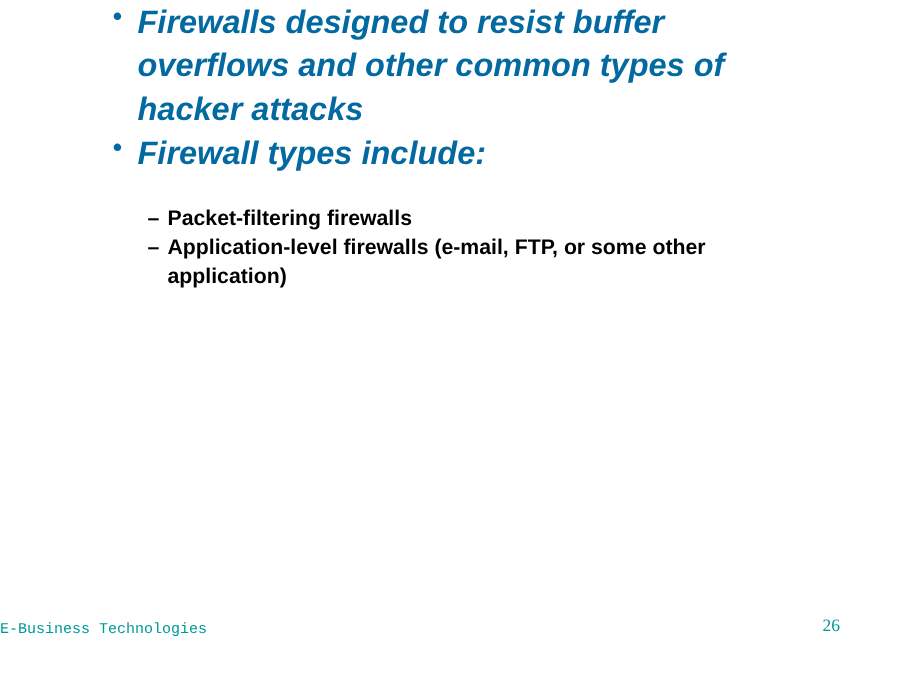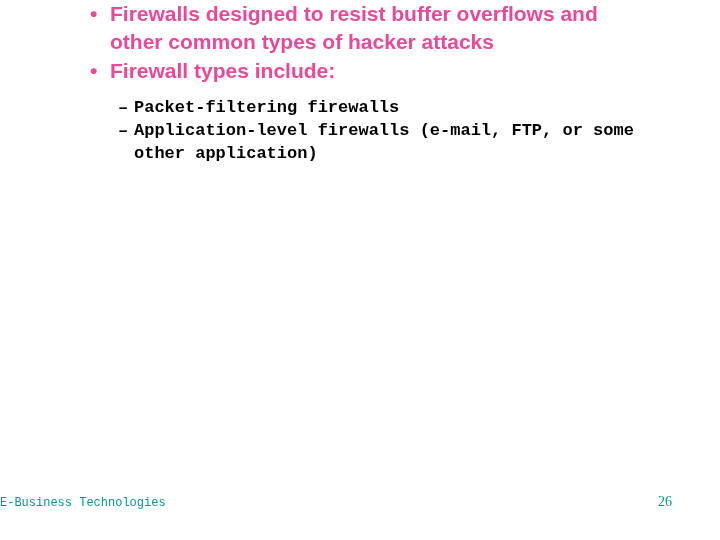--- a/index.html
+++ b/index.html
@@ -27,39 +27,39 @@
       font-weight: bold;
       text-align: center;
       padding-top: 85px;
       padding-bottom: 35px;
     }
     .content {
       padding-left: 80px;
       padding-right: 80px;
     }
     .bullet-main {
-      color: #ec4899;
-      font-size: 21px;
+      color: #0369a1;
+      font-size: 26px;
       font-weight: bold;
       line-height: 1.35;
       margin-bottom: 0;
       position: relative;
       padding-left: 30px;
+      font-style: italic;
     }
     .bullet-main::before {
       content: "•";
       position: absolute;
       left: 10px;
       top: 0;
       font-size: 21px;
     }
     .sub-list {
-      margin-top: 12px;
+      margin-top: 24px;
       padding-left: 30px;
-      font-family: Liberation Mono, monospace;
     }
     .bullet-sub {
       color: #000000;
       font-size: 17px;
       font-weight: bold;
       line-height: 1.35;
       margin-bottom: 0;
       position: relative;
       padding-left: 24px;
     }

